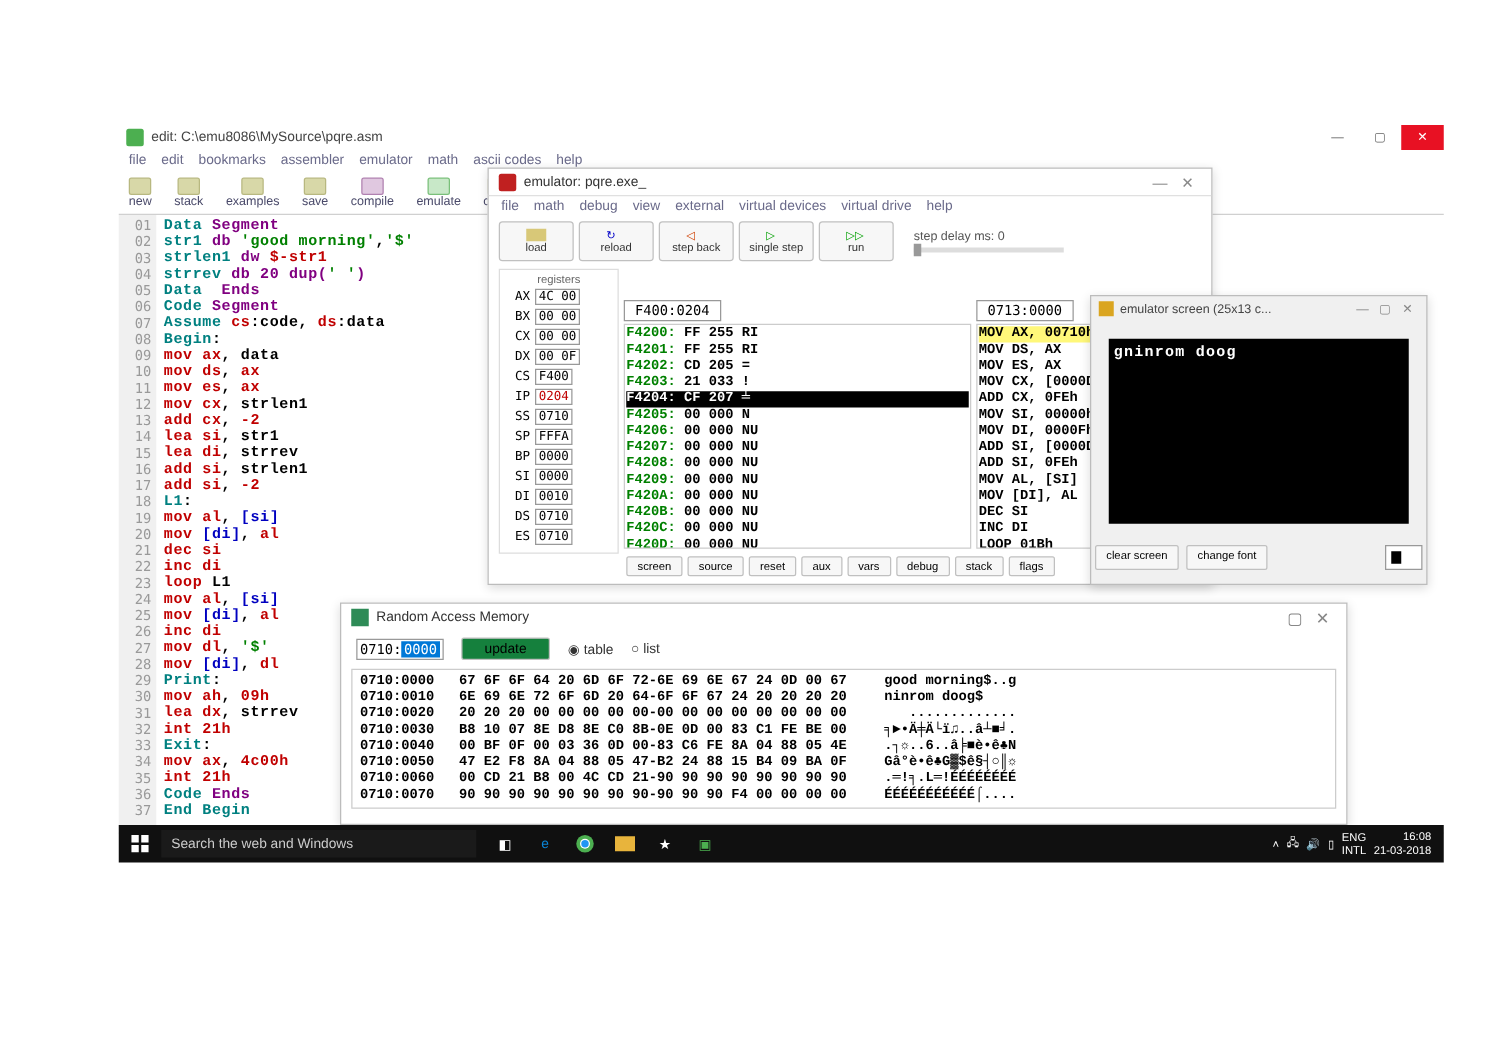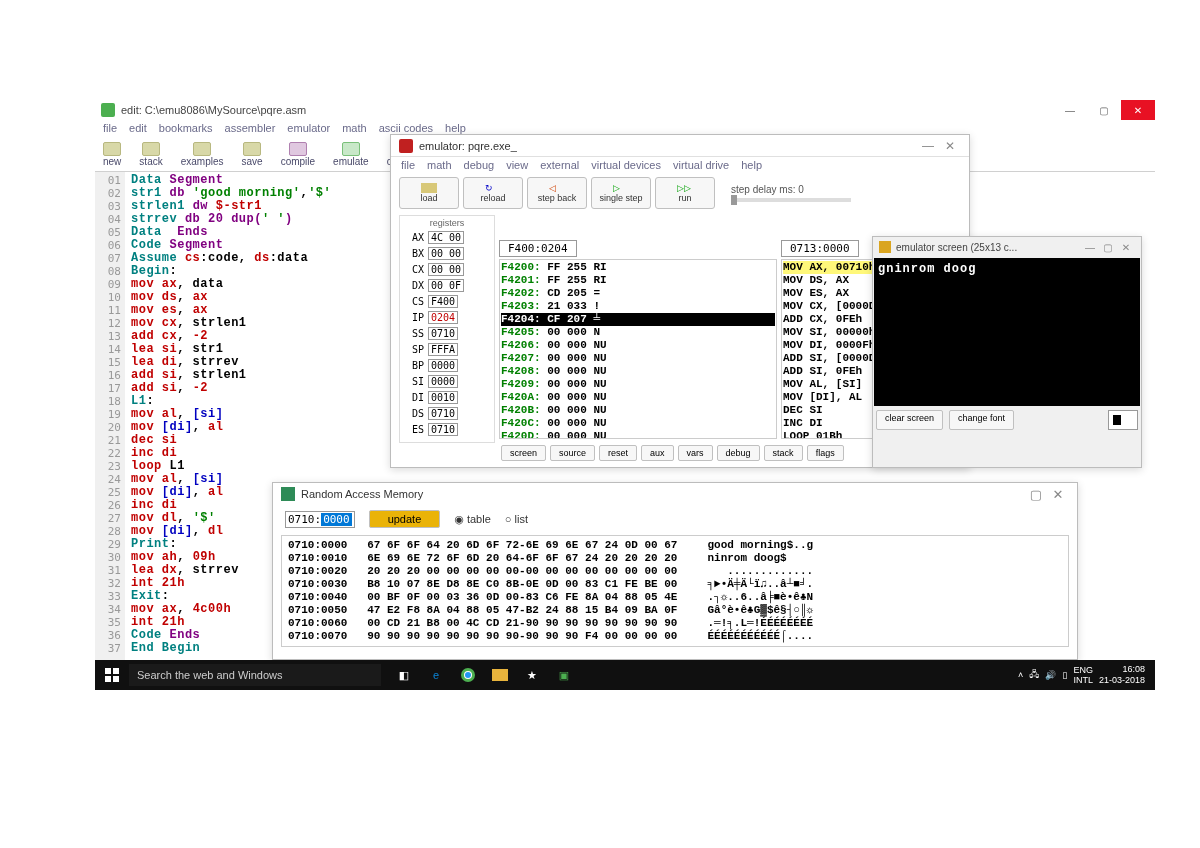--- a/index.html
+++ b/index.html
@@ -76,37 +76,37 @@
   .asm-list .hl { background: #fff87a; }
   .emu-bottom-btns { position: absolute; left: 110px; bottom: 6px; display: flex; gap: 4px; }
   .mini-btn { border: 1px solid #c0c0c0; background: #f7f7f7; font-size: 9px; padding: 2px 8px; border-radius: 2px; }
 
   
   .scr-window { position: absolute; left: 777px; top: 136px; width: 270px; height: 232px; background: #f0f0f0; border: 1px solid #bcbcbc; box-shadow: 0 2px 8px rgba(0,0,0,0.15); }
   .scr-title { display: flex; align-items: center; height: 20px; padding: 0 6px; font-size: 10px; color: #444; }
   .scr-title .ico3 { width: 12px; height: 12px; background: #daa520; margin-right: 5px; }
   .scr-title .spacer { flex: 1; }
   .scr-title .wb { width: 18px; text-align: center; color: #888; }
-  .scr-body { margin: 1px; background: #000; color: #fff; font-family: Consolas, "Courier New", monospace; font-size: 12px; font-weight: bold; padding: 4px; height: 148px; letter-spacing: 1px; }
+  .scr-body { margin: 14px; background: #000; color: #fff; font-family: Consolas, "Courier New", monospace; font-size: 12px; font-weight: bold; padding: 4px; height: 148px; letter-spacing: 1px; }
   .scr-foot { display: flex; gap: 6px; padding: 3px; justify-content: flex-start; }
   .scr-foot .mini-btn { font-size: 9px; }
   .scr-foot .curs { width: 30px; height: 20px; border: 1px solid #999; background: #fff; margin-left: auto; position: relative; }
   .scr-foot .curs::after { content: ''; position: absolute; left: 4px; bottom: 4px; width: 8px; height: 10px; background: #000; }
 
   
   .ram-window { position: absolute; left: 177px; top: 382px; width: 806px; height: 178px; background: #fff; border: 1px solid #bcbcbc; box-shadow: 0 2px 8px rgba(0,0,0,0.15); }
   .ram-title { display: flex; align-items: center; height: 22px; padding: 0 8px; font-size: 11px; color: #333; }
   .ram-title .ico4 { width: 14px; height: 14px; background: #2e8b57; margin-right: 6px; }
   .ram-title .spacer { flex: 1; }
   .ram-title .wb { width: 22px; text-align: center; color: #888; font-size: 13px; }
   .ram-controls { display: flex; align-items: center; gap: 14px; padding: 3px 12px; height: 28px; }
   .ram-addr { border: 1px solid #999; font-family: Consolas, monospace; font-size: 11px; padding: 1px 2px; }
   .ram-addr .seg { background: #fff; }
   .ram-addr .off { background: #0078d7; color: #fff; padding: 0 2px; }
-  .ram-update { border: 1px solid #c0c0c0; background: #eab308; font-family: "Segoe UI", sans-serif; font-size: 11px; padding: 2px 18px; border-radius: 2px; }
+  .ram-update { border: 1px solid #c0c0c0; background: #15803d; font-family: "Segoe UI", sans-serif; font-size: 11px; padding: 2px 18px; border-radius: 2px; }
   .radio { font-size: 11px; color: #333; }
   .ram-dump { margin: 2px 8px; border: 1px solid #ccc; background: #fff; font-family: Consolas, "Courier New", monospace; font-size: 11px; font-weight: bold; line-height: 13px; padding: 3px 6px; height: 112px; overflow: hidden; white-space: pre; letter-spacing: 0; display: flex; }
   .ram-dump .hexside { white-space: pre; }
   .ram-dump .ascside { white-space: pre; margin-left: 30px; }
   .real-taskbar {
     position: absolute; left: 0; top: 560px; width: 1060px; height: 30px;
     background: #101010; display: flex; align-items: center; color: #fff; font-size: 11px;
   }
   .start-btn { width: 34px; height: 30px; display: flex; align-items: center; justify-content: center; }
   .start-btn svg { width: 14px; height: 14px; }

